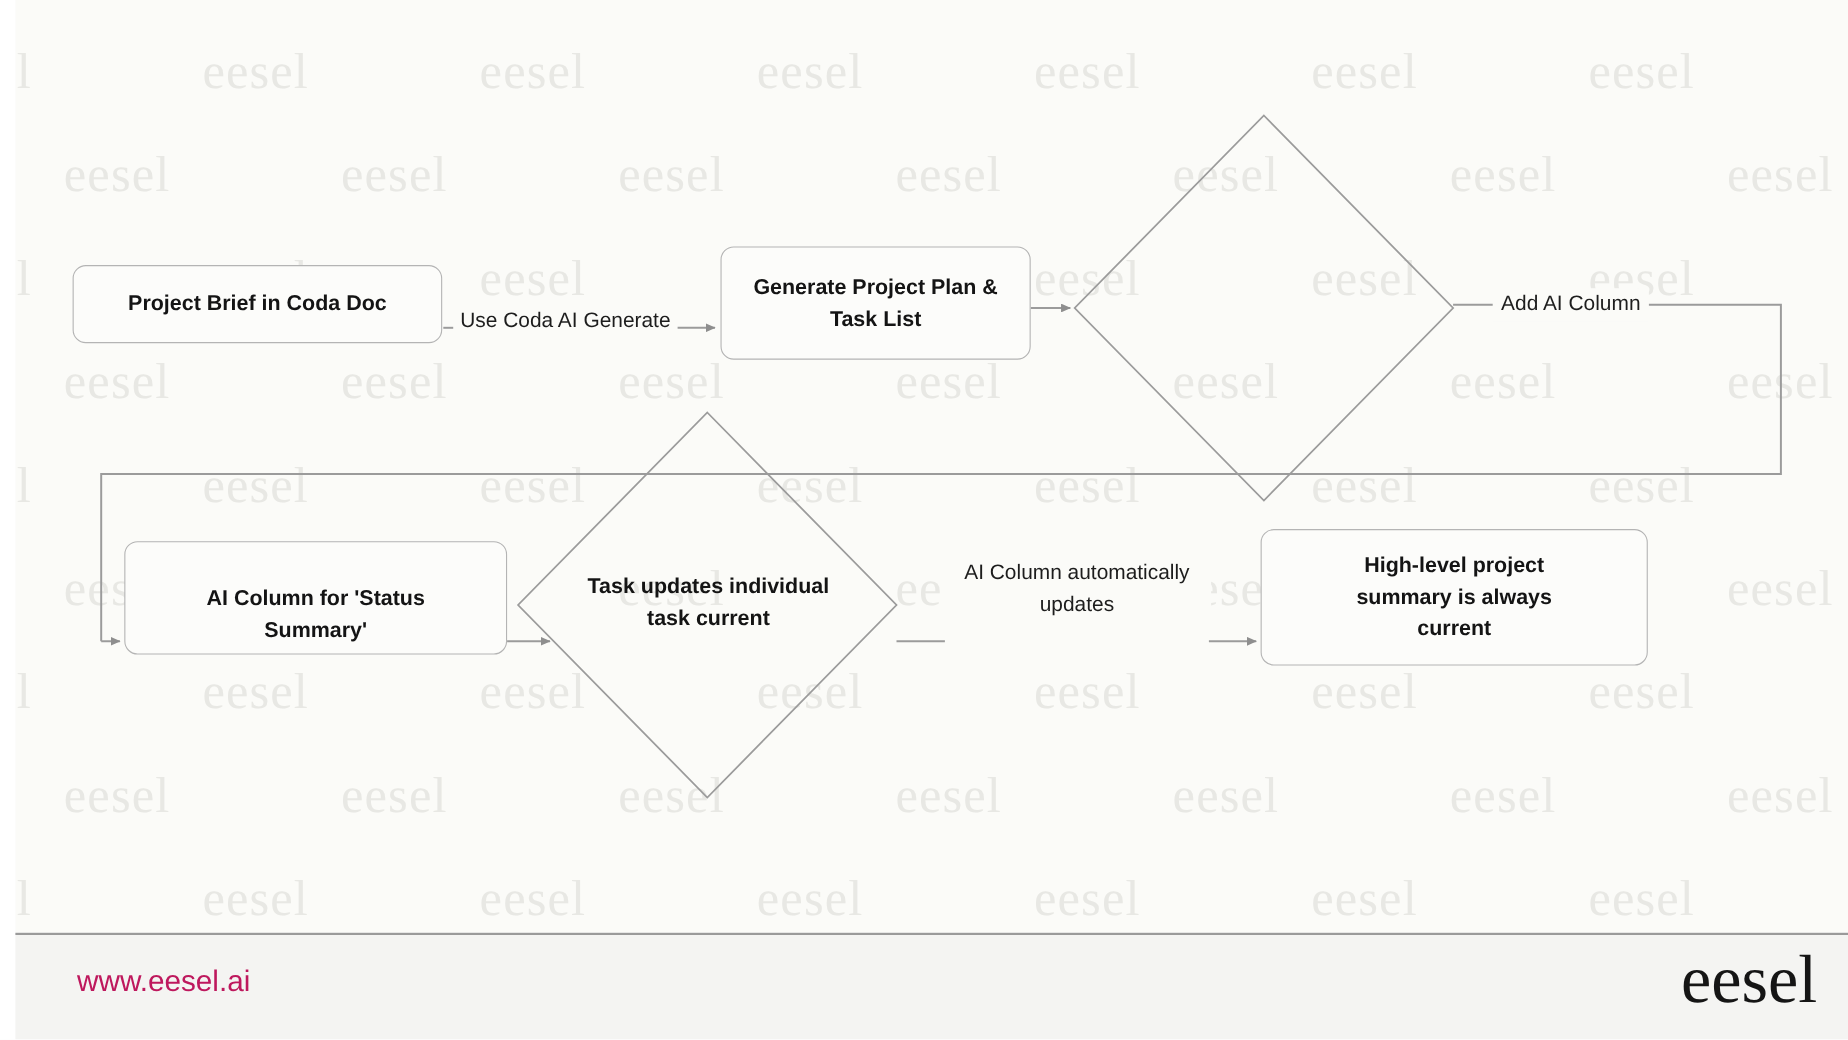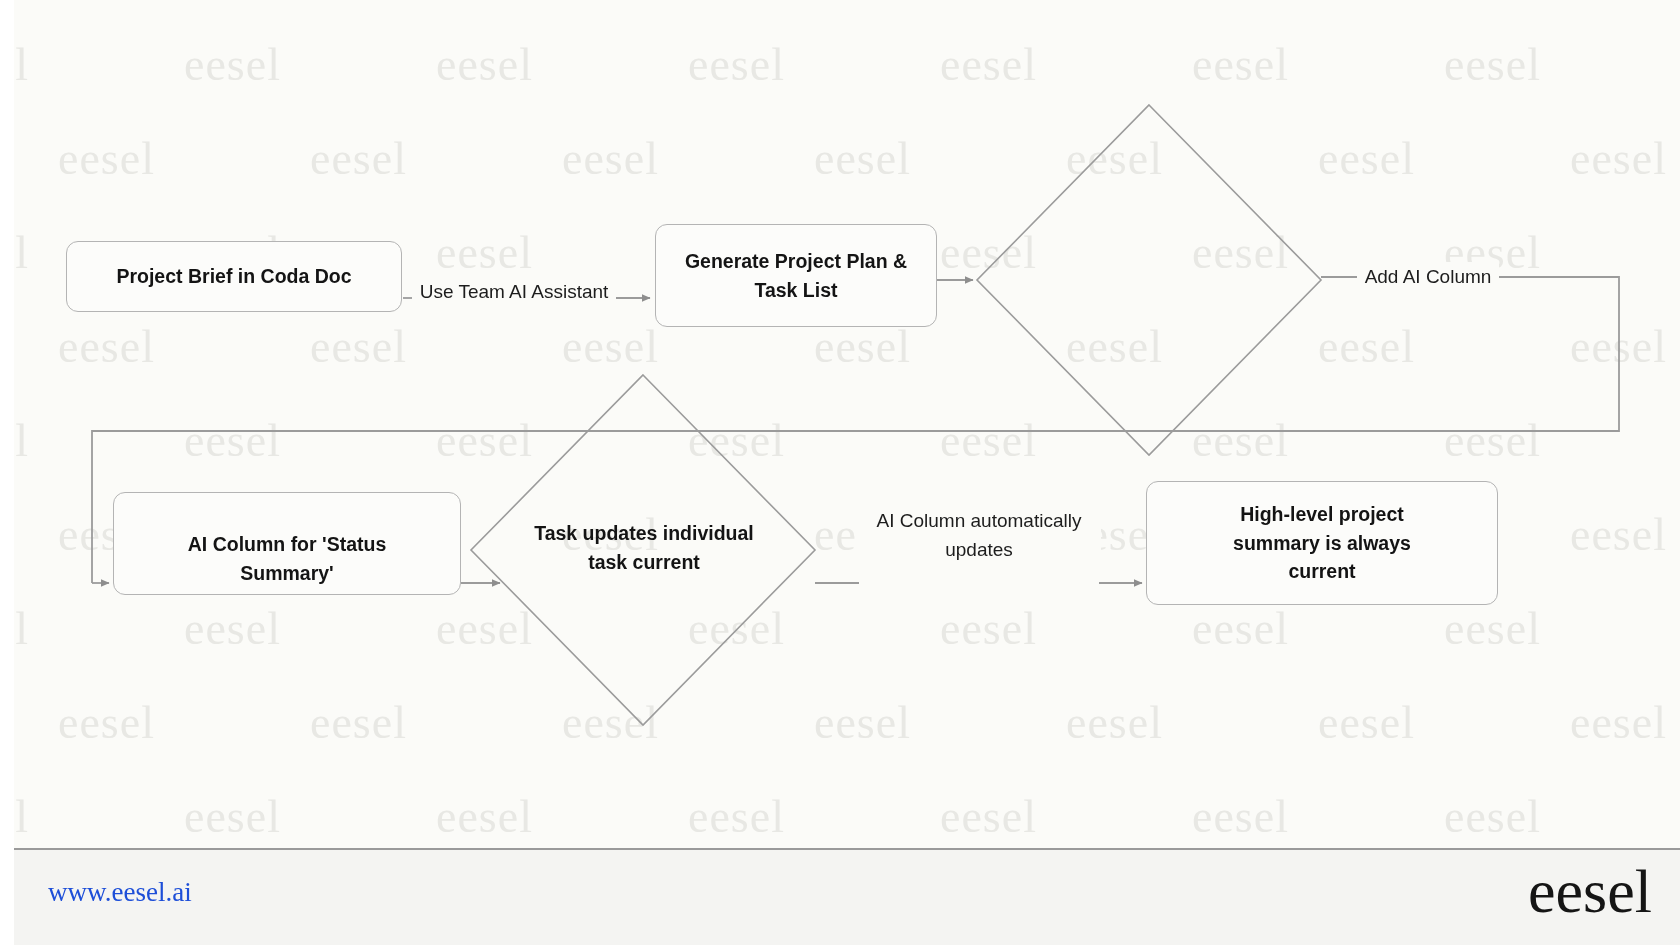--- a/index.html
+++ b/index.html
@@ -58,25 +58,25 @@
     left: 0;
     top: 848px;
     width: 1680px;
     height: 97px;
     background: #f4f4f2;
     border-top: 2px solid #9a9a9a;
     box-sizing: border-box;
   }
   .footer-url {
     position: absolute;
-    left: 34px;
+    left: 56px;
     top: 27px;
-    font-family: Liberation Serif, serif;
+    font-family: Liberation Sans, sans-serif;
     font-size: 27px;
-    color: #1d4ed8;
+    color: #be185d;
     white-space: nowrap;
   }
   .footer-logo {
     position: absolute;
     right: 42px;
     top: 6px;
     font-family: "Liberation Serif", serif;
     font-size: 62px;
     color: #151515;
     letter-spacing: 0px;
@@ -250,21 +250,21 @@
 
     <div class="diamond-label" style="left:490px; top:508px; width:280px; height:80px;">
       <span><span>Task updates individual</span><br><span>task current</span></span>
     </div>
 
     <div class="node" style="left:1132px; top:481px; width:352px; height:124px;">
       <span><span>High-level project</span><br><span>summary is always</span><br><span>current</span></span>
     </div>
 
     <div class="edge-label" style="left:398px; top:277px; width:204px; height:30px;">
-      <span>Use Team AI Assistant</span>
+      <span>Use Coda AI Generate</span>
     </div>
 
     <div class="edge-label" style="left:1343px; top:262px; width:142px; height:30px;">
       <span>Add AI Column</span>
     </div>
 
     <div class="edge-label" style="left:843px; top:505px; width:244px; height:62px;">
       <span><span>AI Column automatically</span><br><span>updates</span></span>
     </div>
 

